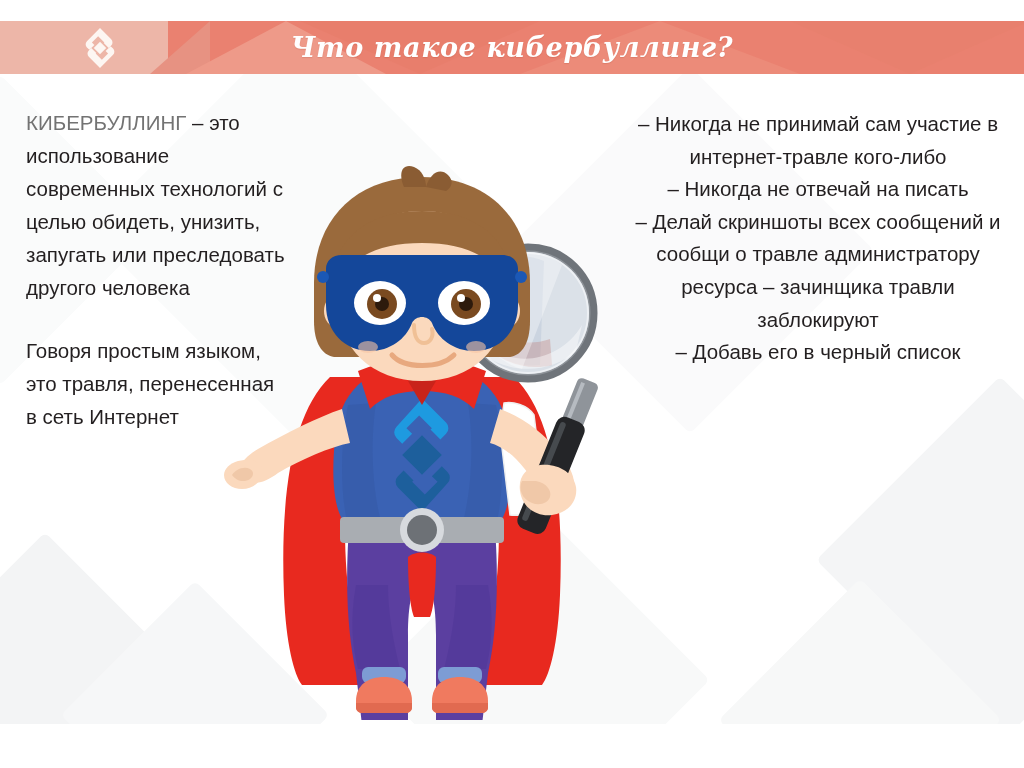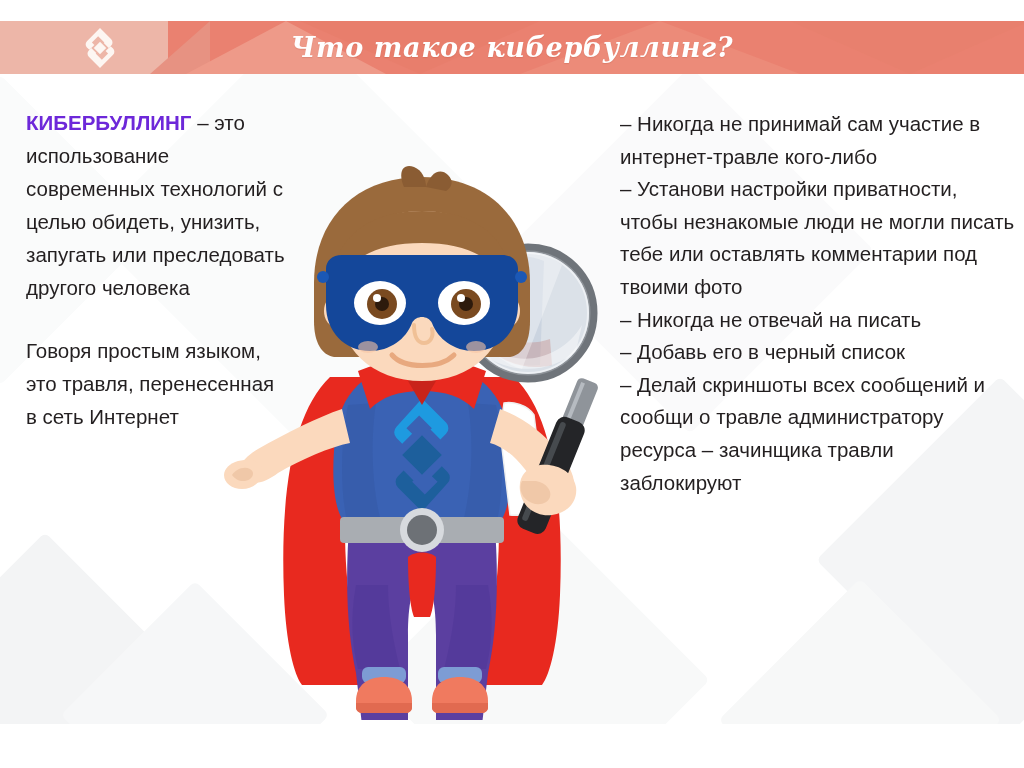--- a/index.html
+++ b/index.html
@@ -138,36 +138,36 @@
     top: 106px;
     width: 268px;
     z-index: 6;
     color: #231f20;
     font-size: 20.5px;
     line-height: 33px;
   }
   .col-left .para-1 { margin: 0; }
   .col-left .para-2 { margin: 30px 8px 0 0; }
   .kw-red {
-    color: #6d28d9;
-    font-weight: bold;
+    color: #737373;
+    font-weight: normal;
   }
 
   
   .col-right {
     position: absolute;
     left: 620px;
     top: 108px;
     width: 396px;
     z-index: 6;
     color: #231f20;
     font-size: 20.5px;
     line-height: 32.6px;
   }
-  .col-right p { margin: 0; }
+  .col-right p { margin: 0; text-align: center; }
 
   
   .hero {
     position: absolute;
     left: 222px;
     top: 165px;
     width: 400px;
     height: 555px;
     z-index: 5;
   }
@@ -356,22 +356,21 @@
 
       <path d="M170 190 C182 204 218 204 232 190" fill="none" stroke="#e8a97f" stroke-width="5" stroke-linecap="round"></path>
 
       <ellipse cx="146" cy="182" rx="10" ry="6" fill="#f8c5a4" opacity="0.6"></ellipse>
       <ellipse cx="254" cy="182" rx="10" ry="6" fill="#f8c5a4" opacity="0.6"></ellipse>
     </svg>
   </div>
 
   <div class="col-right">
     <p>– Никогда не принимай сам участие в интернет-травле кого-либо</p>
-    <p>– Установи настройки приватности, чтобы незнакомые люди не могли писать тебе или оставлять комментарии под твоими фото</p>
     <p>– Никогда не отвечай на писать</p>
+    <p>– Делай скриншоты всех сообщений и сообщи о травле администратору ресурса  – зачинщика травли заблокируют</p>
     <p>– Добавь его в черный список</p>
-    <p>– Делай скриншоты всех сообщений и сообщи о травле администратору ресурса  – зачинщика травли заблокируют</p>
   </div>
 
   <div class="footer-bar"></div>
   <div class="page-number">8</div>
 
 </div>
 
 </body></html>

